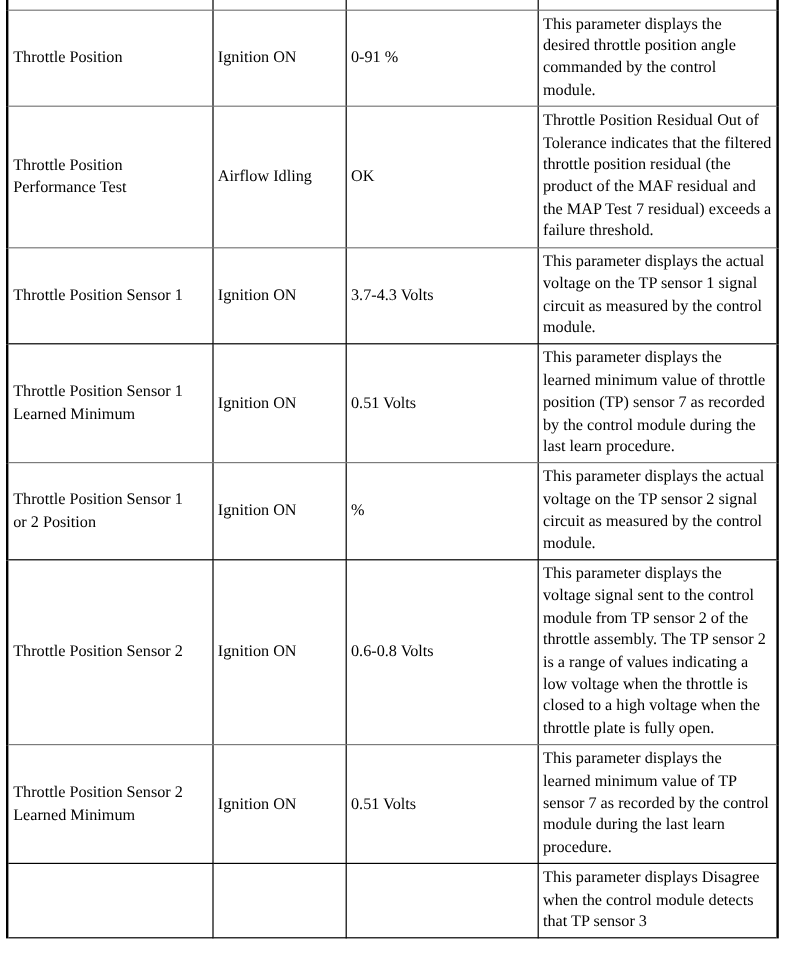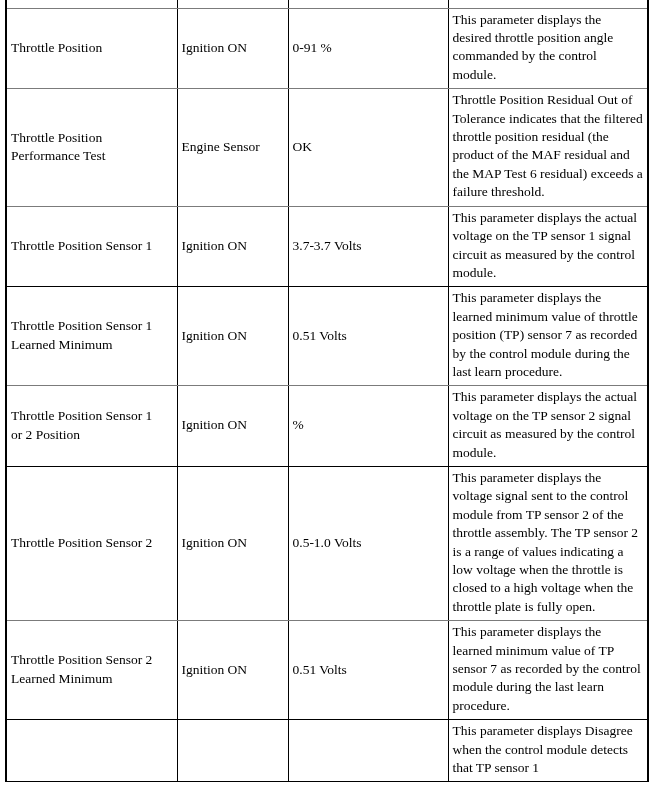--- a/index.html
+++ b/index.html
@@ -110,39 +110,39 @@
             <span class="cell-text">This parameter displays the desired throttle position angle commanded by the control module.</span>
           </td>
       </tr>
 
       <tr>
         <td class="col-param first-col">
             <span class="cell-text">Throttle Position
 Performance Test</span>
           </td>
         <td class="col-cond">
-            <span class="cell-text">Engine Sensor</span>
+            <span class="cell-text">Airflow Idling</span>
           </td>
         <td class="col-range">
             <span class="cell-text">OK</span>
           </td>
         <td class="desc last-col">
-            <span class="cell-text">Throttle Position Residual Out of Tolerance indicates that the filtered throttle position residual (the product of the MAF residual and the MAP Test 6 residual) exceeds a failure threshold.</span>
+            <span class="cell-text">Throttle Position Residual Out of Tolerance indicates that the filtered throttle position residual (the product of the MAF residual and the MAP Test 7 residual) exceeds a failure threshold.</span>
           </td>
       </tr>
 
       <tr class="row-dark">
         <td class="col-param first-col">
             <span class="cell-text">Throttle Position Sensor 1</span>
           </td>
         <td class="col-cond">
             <span class="cell-text">Ignition ON</span>
           </td>
         <td class="col-range">
-            <span class="cell-text">3.7-3.7 Volts</span>
+            <span class="cell-text">3.7-4.3 Volts</span>
           </td>
         <td class="desc last-col">
             <span class="cell-text">This parameter displays the actual voltage on the TP sensor 1 signal circuit as measured by the control module.</span>
           </td>
       </tr>
 
       <tr>
         <td class="col-param first-col">
             <span class="cell-text">Throttle Position Sensor 1
 Learned Minimum</span>
@@ -175,21 +175,21 @@
       </tr>
 
       <tr>
         <td class="col-param first-col">
             <span class="cell-text">Throttle Position Sensor 2</span>
           </td>
         <td class="col-cond">
             <span class="cell-text">Ignition ON</span>
           </td>
         <td class="col-range">
-            <span class="cell-text">0.5-1.0 Volts</span>
+            <span class="cell-text">0.6-0.8 Volts</span>
           </td>
         <td class="desc last-col">
             <span class="cell-text">This parameter displays the voltage signal sent to the control module from TP sensor 2 of the throttle assembly. The TP sensor 2 is a range of values indicating a low voltage when the throttle is closed to a high voltage when the throttle plate is fully open.</span>
           </td>
       </tr>
 
       <tr class="row-dark">
         <td class="col-param first-col">
             <span class="cell-text">Throttle Position Sensor 2
 Learned Minimum</span>
@@ -209,20 +209,20 @@
         <td class="col-param first-col">
             <span class="cell-text"></span>
           </td>
         <td class="col-cond">
             <span class="cell-text"></span>
           </td>
         <td class="col-range">
             <span class="cell-text"></span>
           </td>
         <td class="desc last-col">
-            <span class="cell-text">This parameter displays Disagree when the control module detects that TP sensor 1</span>
+            <span class="cell-text">This parameter displays Disagree when the control module detects that TP sensor 3</span>
           </td>
       </tr>
 
     </tbody>
   </table>
 
 </div>
 
 </body></html>

